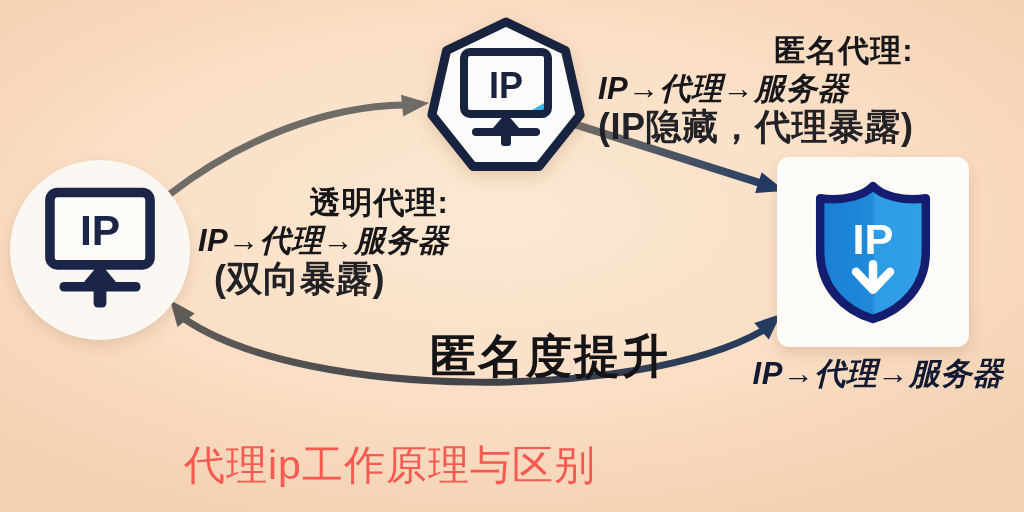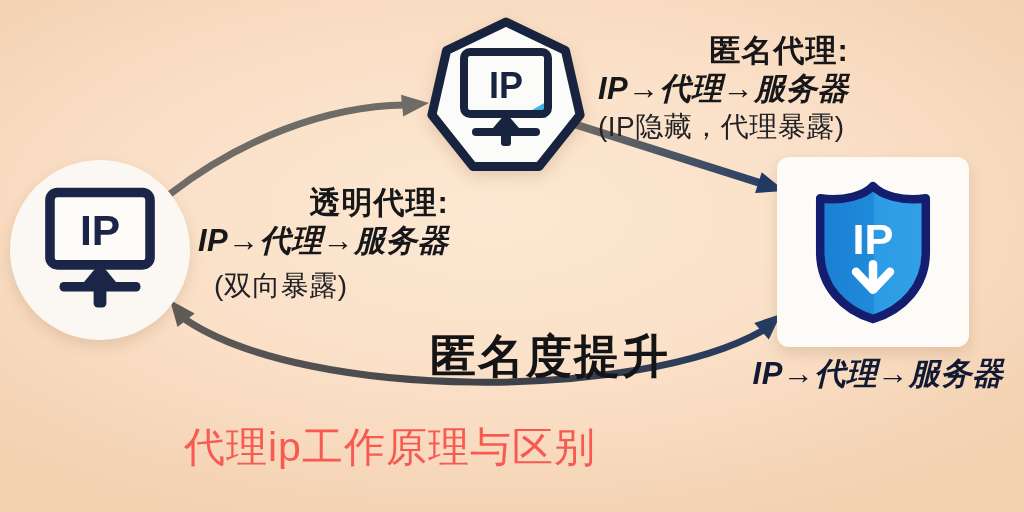--- a/index.html
+++ b/index.html
@@ -27,34 +27,34 @@
     position:absolute;left:777px;top:157px;width:192px;height:190px;border-radius:12px;
     background:#fcfbf8;box-shadow:0 6px 14px rgba(140,95,55,.20);
     display:flex;align-items:center;justify-content:center;
   }
   .node-card svg{width:132px;height:156px;}
 
   
   .label-block{position:absolute;color:#17171a;line-height:38px;white-space:nowrap;}
   .label-block .heading{font-size:31px;font-weight:bold;letter-spacing:1px;text-align:right;}
   .label-block .flow{font-size:31px;font-weight:bold;letter-spacing:0.5px;font-style:italic;}
-  .label-block .note{font-size:28px;font-weight:normal;color:#222226;letter-spacing:0.5px;}
+  .label-block .note{font-size:36px;font-weight:bold;color:#222226;letter-spacing:0.5px;}
 
   .block-transparent{left:198px;top:184px;}
-  .block-transparent .note{padding-left:16px;margin-top:7px;}
+  .block-transparent .note{padding-left:16px;}
   .block-anonymous{left:598px;top:32px;}
   .block-elite{left:752px;top:355px;width:252px;text-align:center;color:#121a33;}
   .block-elite .note{color:#1a2138;}
 
   .axis-label{
     position:absolute;left:430px;top:326px;font-size:46px;font-weight:bold;
     color:#141416;letter-spacing:2px;white-space:nowrap;
   }
   .diagram-title{
-    position:absolute;left:184px;top:420px;font-size:41px;font-weight:normal;
+    position:absolute;left:184px;top:438px;font-size:41px;font-weight:normal;
     color:#f85a52;letter-spacing:1px;white-space:nowrap;
   }
 </style>
 </head>
 <body>
 
 <div class="canvas">
 
   <svg class="arrow-layer" viewBox="0 0 1024 512">
     <defs>

